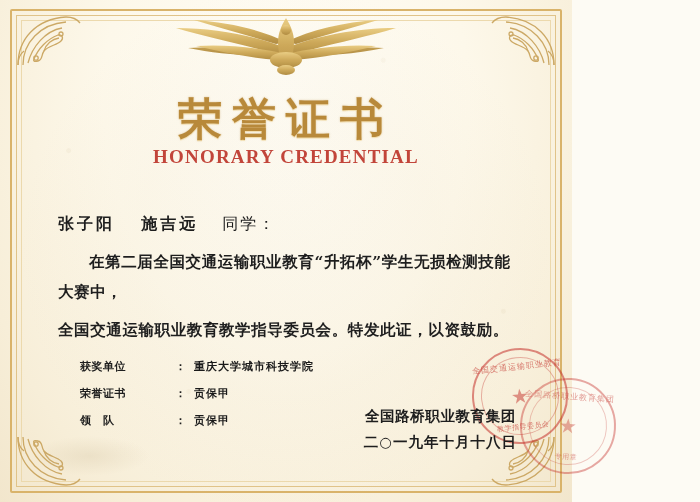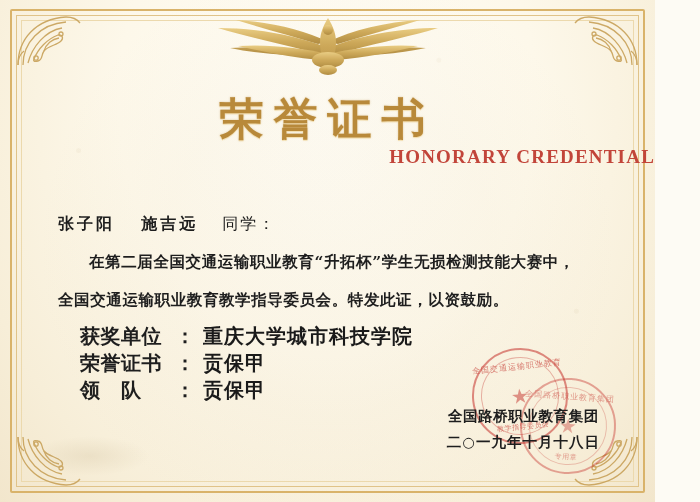--- a/index.html
+++ b/index.html
@@ -9,21 +9,21 @@
   body {
     width: 700px;
     height: 502px;
     font-family: "Liberation Serif", serif;
     background: #fdfbf4;
     overflow: hidden;
   }
 
   .certificate {
     position: relative;
-    width: 655px;
+    width: 572px;
     height: 502px;
     box-sizing: border-box;
     background:
       radial-gradient(ellipse at 50% 20%, #fffdf6 0%, #fdf8ea 45%, #f7eed8 80%, #f2e6cc 100%);
   }
 
   
   .paper-texture {
     position: absolute;
     inset: 0;
@@ -90,21 +90,21 @@
     letter-spacing: 10px;
     font-weight: 700;
     font-family: "DejaVu Serif", serif;
     color: #b8893a;
     text-shadow: 0 1px 0 #f3e0b4, 0 0 2px rgba(184,137,58,.5);
   }
   .title-en {
     position: absolute;
     left: 0; right: 0;
     top: 146px;
-    text-align: right;
+    text-align: center;
     font-size: 19px;
     font-weight: 700;
     letter-spacing: 1.2px;
     color: #c2453a;
     font-family: "Liberation Serif", serif;
   }
 
   
   .body-area {
     position: absolute;
@@ -146,21 +146,21 @@
     margin-top: 8px;
   }
 
   .fields {
     margin-top: 8px;
     padding-left: 22px;
   }
   .field-row {
     display: flex;
     align-items: flex-start;
-    font-size: 20px;
+    font-size: 11px;
     line-height: 27px;
     font-family: "DejaVu Serif", serif;
     color: #1e1e1e;
     font-weight: 600;
   }
   .field-label {
     width: 95px;
     letter-spacing: .5px;
     white-space: nowrap;
   }

